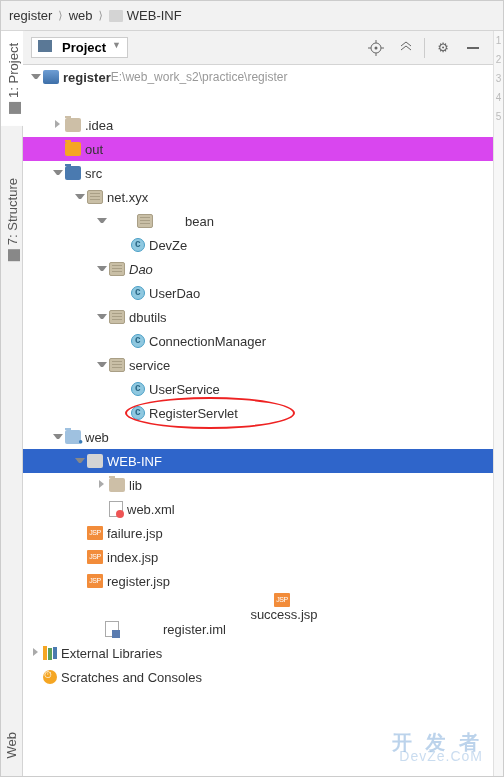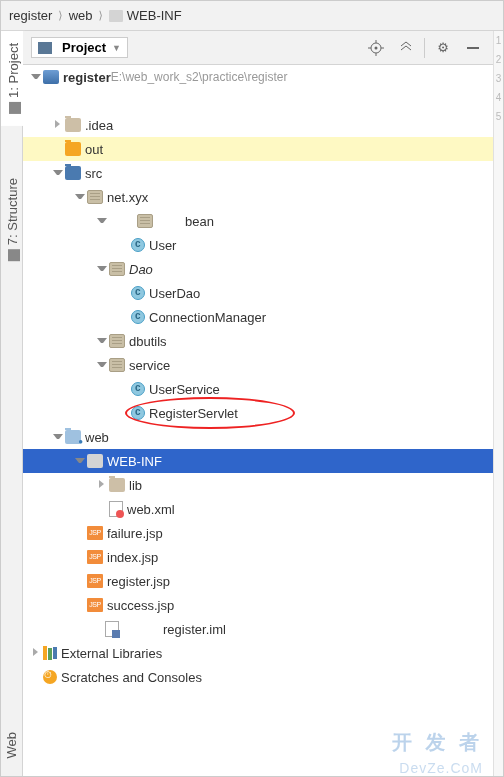--- a/index.html
+++ b/index.html
@@ -9,29 +9,29 @@
 .breadcrumb span.crumb { color: #333; }
 .breadcrumb span.sep { color: #999; margin: 0 6px; font-size: 11px; }
 .breadcrumb .folder-ico { width: 14px; height: 12px; background: #d4d4d4; display: inline-block; margin-right: 4px; border-radius: 1px; vertical-align: -1px; }
 
 .left-tabs { position: absolute; left: 0; top: 30px; width: 22px; height: calc(100% - 30px); background: #f2f2f2; border-right: 1px solid #d4d4d4; }
 .left-tab { writing-mode: vertical-rl; transform: rotate(180deg); font-size: 11px; color: #555; padding: 12px 3px; display: flex; align-items: center; gap: 4px; cursor: pointer; }
 .left-tab.active { background: #fff; border-left: 1px solid #d4d4d4; border-right: 1px solid #fff; margin-right: -1px; }
 .left-tab .ico { width: 12px; height: 12px; background: #888; display: inline-block; }
 
 .toolbar { position: absolute; left: 22px; top: 30px; right: 10px; height: 34px; border-bottom: 1px solid #d4d4d4; background: #f2f2f2; display: flex; align-items: center; padding: 0 8px; gap: 6px; }
-.proj-selector { display: flex; align-items: center; gap: 6px; padding: 2px 6px; border: 1px solid #ccc; background: #fff; font-weight: bold; cursor: pointer; }
+.proj-selector { display: flex; gap: 6px; padding: 2px 6px; border: 1px solid #ccc; background: #fff; font-weight: bold; cursor: pointer; }
 .proj-selector .ico { width: 14px; height: 12px; background: #5a7896; display: inline-block; }
 .spacer { flex: 1; }
 .tb-btn { width: 24px; height: 24px; display: flex; align-items: center; justify-content: center; cursor: pointer; color: #666; }
 .tb-sep { width: 1px; height: 20px; background: #ccc; }
 
 .tree-area { position: absolute; left: 22px; top: 64px; right: 10px; bottom: 10px; overflow: auto; background: #fff; }
 .row { display: flex; align-items: center; height: 24px; padding-left: 4px; white-space: nowrap; cursor: pointer; }
-.row.highlight-out { background: #fef9c3; }
+.row.highlight-out { background: #d946ef; }
 .row.selected { background: #2f65ca; color: #fff; }
 .row.selected .label, .row.selected .folder-ico-g { color: #fff; }
 .arrow { width: 10px; height: 10px; display: inline-block; margin-right: 2px; }
 .arrow.down::before { content: ""; display: block; border-left: 4px solid transparent; border-right: 4px solid transparent; border-top: 5px solid #888; margin-top: 2px; }
 .arrow.right::before { content: ""; display: block; border-top: 4px solid transparent; border-bottom: 4px solid transparent; border-left: 5px solid #aaa; margin-left: 2px; }
 .arrow.none { width: 10px; }
 .ico { width: 16px; height: 14px; display: inline-block; margin-right: 4px; flex-shrink:0; }
 .ico.module { background: linear-gradient(#6e9ed4,#3d6fa8); border-radius: 2px; }
 .ico.folder { background: #cdbfa7; border-radius: 2px; position:relative; }
 .ico.folder::before { content:""; position:absolute; top:-2px; left:0; width:6px; height:2px; background:#cdbfa7; }
@@ -61,21 +61,21 @@
 .label { color: #333; }
 .label.gray { color: #999; font-size: 12px; }
 .label.bold { font-weight: bold; }
 
 .ellipse-mark { position: absolute; border: 2.5px solid #e22; border-radius: 50%; width: 170px; height: 32px; pointer-events: none; }
 
 .gutter { position: absolute; right: 0; top: 30px; width: 10px; bottom: 0; background: #f7f7f7; border-left:1px solid #e0e0e0; }
 .gutter div { font-size: 10px; color: #bbb; text-align: center; line-height: 19px; }
 
 .watermark { position: absolute; right: 20px; bottom: 20px; color: #7ba9d9; font-size: 20px; letter-spacing: 4px; opacity: 0.5; pointer-events: none; font-weight: bold; }
-.watermark2 { position: absolute; right: 20px; bottom: 0px; color: #7ba9d9; font-size: 14px; letter-spacing: 1px; opacity: 0.4; pointer-events: none; }
+.watermark2 { position: absolute; right: 20px; bottom: 12px; color: #7ba9d9; font-size: 14px; letter-spacing: 1px; opacity: 0.4; pointer-events: none; }
 </style>
 </head>
 <body>
 
 <div class="breadcrumb">
   <span class="crumb">register</span>
   <span class="sep">⟩</span>
   <span class="crumb">web</span>
   <span class="sep">⟩</span>
   <span class="folder-ico"></span>
@@ -152,41 +152,41 @@
       <span class="label">net.xyx</span>
     </div>
     <div class="row" style="padding-left: 74px; gap: 28px;">
       <span class="arrow down"></span>
       <span class="ico pkg"></span>
       <span class="label">bean</span>
     </div>
     <div class="row" style="padding-left: 96px;">
       <span class="arrow none"></span>
       <span class="ico class-c"></span>
-      <span class="label">User</span>
+      <span class="label">DevZe</span>
     </div>
     <div class="row" style="padding-left: 74px; font-style: italic;">
       <span class="arrow down"></span>
       <span class="ico pkg"></span>
       <span class="label">Dao</span>
     </div>
     <div class="row" style="padding-left: 96px;">
       <span class="arrow none"></span>
       <span class="ico class-c"></span>
       <span class="label">UserDao</span>
     </div>
+    <div class="row" style="padding-left: 74px;">
+      <span class="arrow down"></span>
+      <span class="ico pkg"></span>
+      <span class="label">dbutils</span>
+    </div>
     <div class="row" style="padding-left: 96px;">
       <span class="arrow none"></span>
       <span class="ico class-c"></span>
       <span class="label">ConnectionManager</span>
-    </div>
-    <div class="row" style="padding-left: 74px;">
-      <span class="arrow down"></span>
-      <span class="ico pkg"></span>
-      <span class="label">dbutils</span>
     </div>
     <div class="row" style="padding-left: 74px;">
       <span class="arrow down"></span>
       <span class="ico pkg"></span>
       <span class="label">service</span>
     </div>
     <div class="row" style="padding-left: 96px;">
       <span class="arrow none"></span>
       <span class="ico class-c"></span>
       <span class="label">UserService</span>
@@ -225,21 +225,21 @@
     <div class="row" style="padding-left: 52px;">
       <span class="arrow none"></span>
       <span class="ico jsp"></span>
       <span class="label">index.jsp</span>
     </div>
     <div class="row" style="padding-left: 52px;">
       <span class="arrow none"></span>
       <span class="ico jsp"></span>
       <span class="label">register.jsp</span>
     </div>
-    <div class="row" style="padding-left: 52px;">
+    <div class="row" style="padding-left: 52px; flex-direction: column;">
       <span class="arrow none"></span>
       <span class="ico jsp"></span>
       <span class="label">success.jsp</span>
     </div>
     <div class="row" style="padding-left: 30px; gap: 40px;">
       <span class="arrow none"></span>
       <span class="ico iml"></span>
       <span class="label">register.iml</span>
     </div>
     <div class="row" style="padding-left: 8px;">

